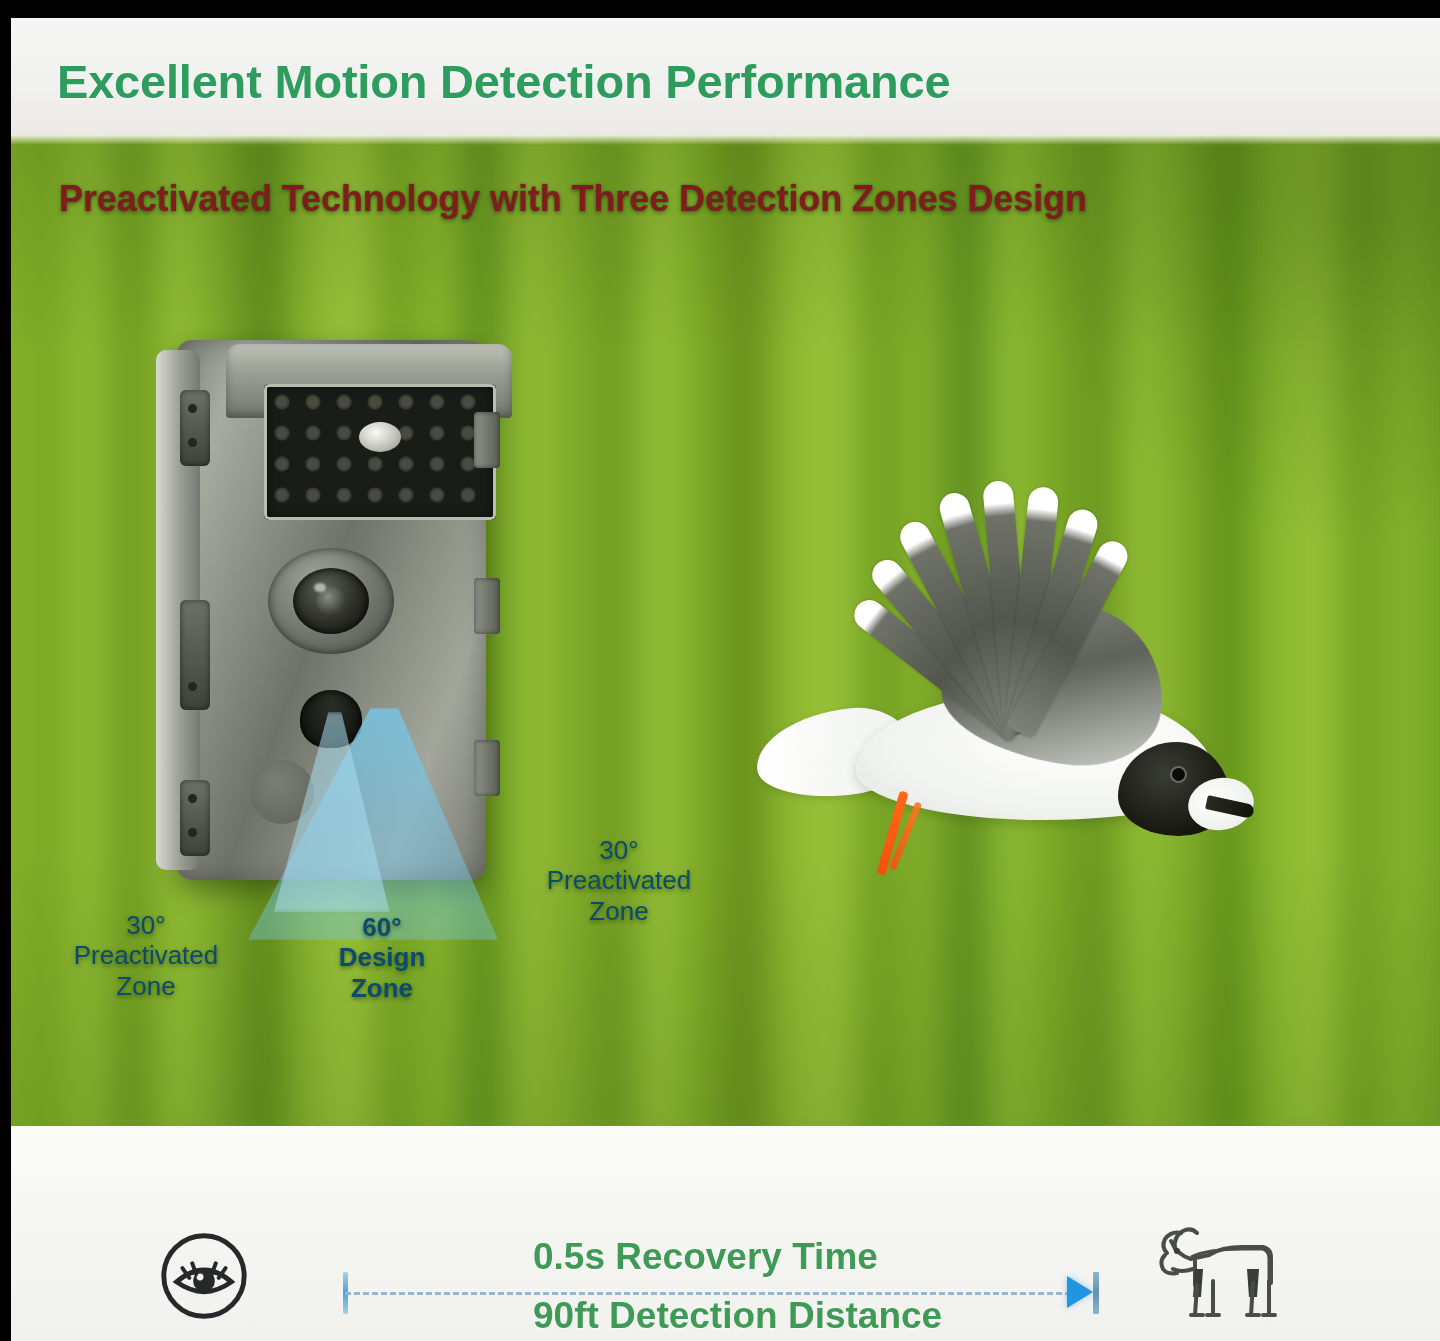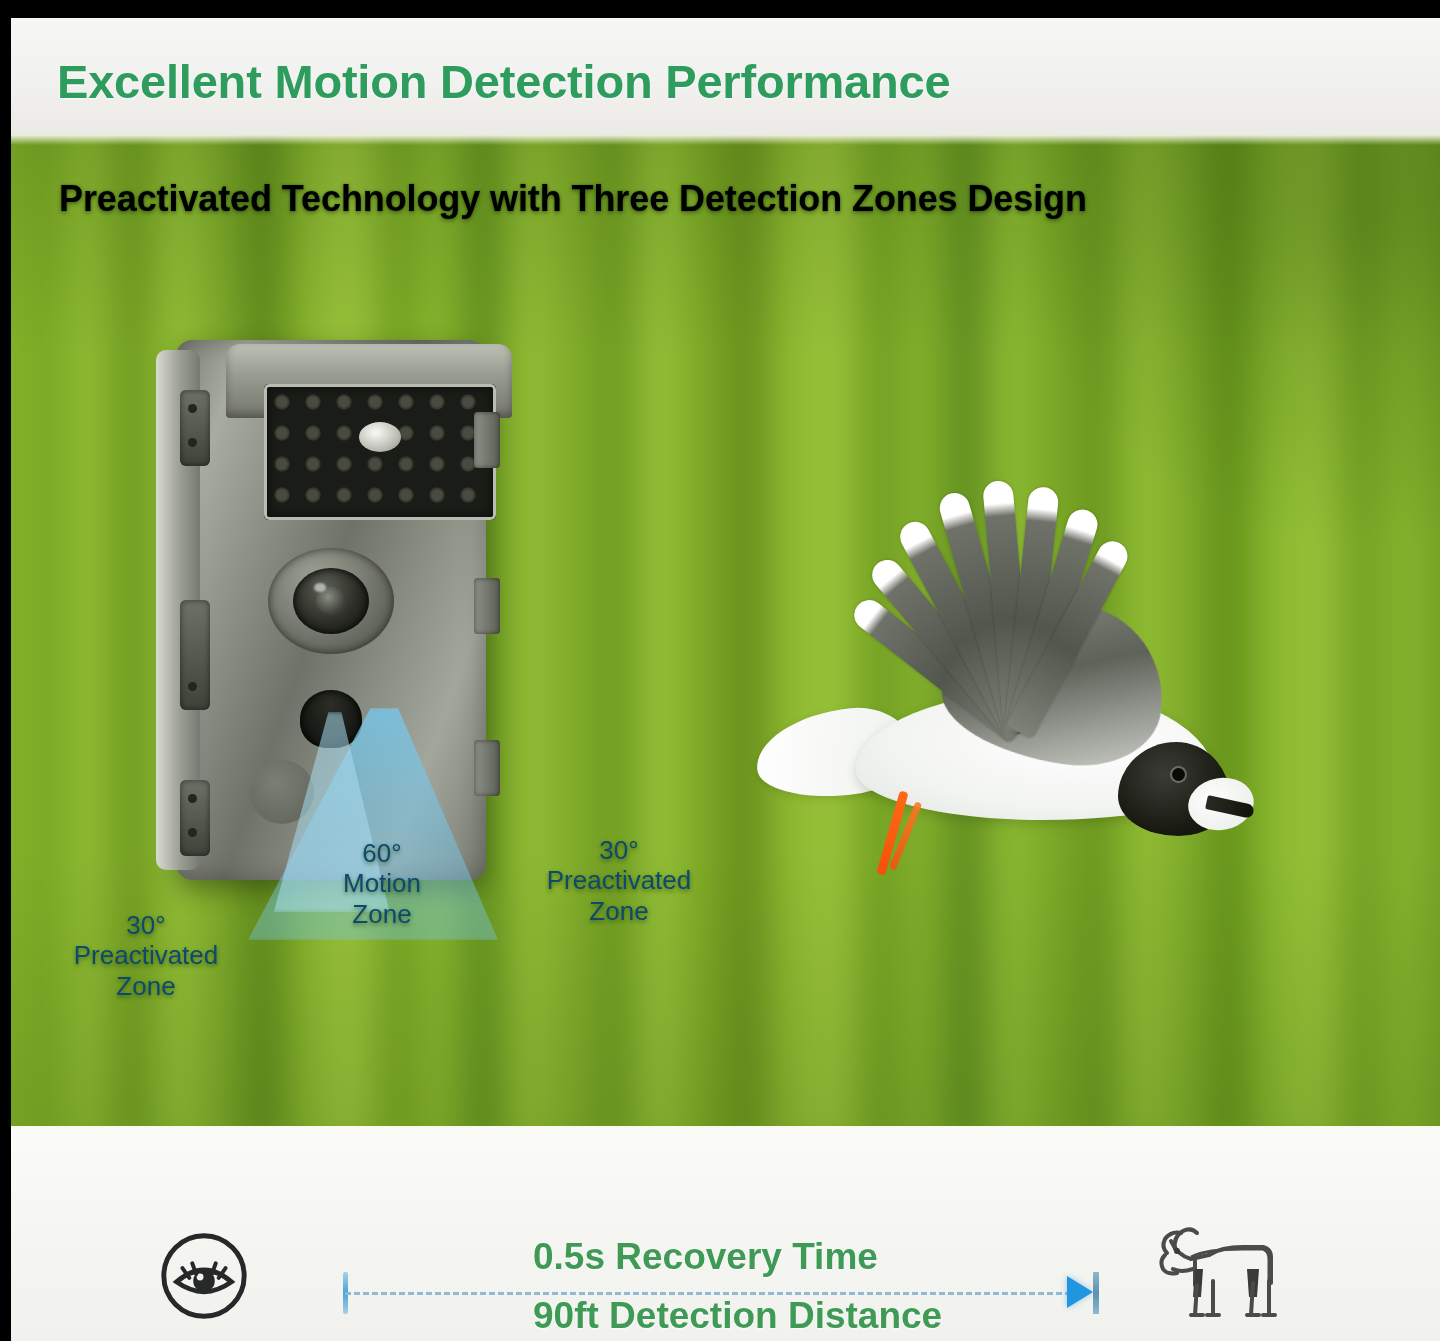--- a/index.html
+++ b/index.html
@@ -31,21 +31,21 @@
         #6b961f 75%,  #90bc34 78%, #80ac2a 81%, #639119 84%, #8ab82f 87%,
         #97c138 90%,  #74a222 93%, #86b32d 96%, #6d9a20 100%);
     filter:blur(13px);}
   #grass-shade{position:absolute;inset:0;
     background:linear-gradient(180deg,rgba(40,70,10,.18) 0%,rgba(0,0,0,0) 22%,
       rgba(0,0,0,0) 72%,rgba(30,60,8,.13) 100%);}
   #grass-dark-right{position:absolute;right:0;top:0;width:30%;height:42%;
     background:radial-gradient(ellipse at 80% 20%,rgba(40,75,10,.28),rgba(0,0,0,0) 70%);}
 
   #subtitle{position:absolute;left:48px;top:43px;font-size:36px;font-weight:bold;
-    color:#000000;white-space:nowrap;letter-spacing:-0.1px;
+    color:#7f1d1d;white-space:nowrap;letter-spacing:-0.1px;
     text-shadow:0 2px 4px rgba(30,60,10,.55),0 0 2px rgba(30,60,10,.5);}
 
   
   #camera{position:absolute;left:127px;top:205px;width:370px;height:540px;}
   .cam-body{position:absolute;left:38px;top:0;width:310px;height:540px;border-radius:16px;
     background:linear-gradient(110deg,#7b7e74 0%,#a8aba0 14%,#8d9086 30%,#6f7268 48%,
       #8a8d82 64%,#a3a69b 80%,#787b71 100%);
     box-shadow:0 10px 26px rgba(0,0,0,.35), inset 0 0 26px rgba(0,0,0,.28);}
   .cam-lid{position:absolute;left:50px;top:4px;width:286px;height:74px;border-radius:14px 14px 4px 4px;
     background:linear-gradient(180deg,#bdc0b5 0%,#9a9d92 40%,#73766c 100%);
@@ -137,21 +137,21 @@
     border-radius:3px 10px 10px 3px;transform:rotate(12deg);}
   .b-leg{position:absolute;left:152px;top:400px;width:9px;height:86px;
     background:linear-gradient(180deg,#ff6a16,#f4500a);border-radius:4px;transform:rotate(16deg);}
   .b-leg2{position:absolute;left:166px;top:410px;width:7px;height:72px;
     background:linear-gradient(180deg,#fb7a22,#ef5410);border-radius:4px;transform:rotate(22deg);opacity:.9;}
 
   
   .zone-label{position:absolute;text-align:center;color:#0c4a6e;font-size:26px;line-height:1.17;
     font-weight:400;text-shadow:0 2px 4px rgba(30,60,10,.6);}
   #zone-left{left:20px;top:775px;width:230px;}
-  #zone-mid{left:298px;top:703px;width:146px;}
+  #zone-mid{left:298px;top:777px;width:146px;font-weight:bold;}
   #zone-right{left:494px;top:700px;width:228px;}
 
   
   #specbar{position:absolute;left:0;bottom:0;width:100%;height:212px;
     background:linear-gradient(180deg,#fbfbf8 0%,#f4f4f1 60%,#f1f1ee 100%);
     border-top:3px solid #fafaf2;}
   #dash-line{position:absolute;left:334px;top:163px;width:744px;height:0;
     border-top:3px dashed #8fb9d4;}
   #dash-cap{position:absolute;left:332px;top:143px;width:5px;height:42px;
     background:linear-gradient(180deg,#a9d0e6,#4aa3dc,#a9d0e6);border-radius:2px;}
@@ -258,21 +258,21 @@
         <div class="b-beak"></div>
       </div>
 
       <div class="zone-label" id="zone-left">
         <div>30°</div>
         <div>Preactivated</div>
         <div>Zone</div>
       </div>
       <div class="zone-label" id="zone-mid">
         <div>60°</div>
-        <div>Motion</div>
+        <div>Design</div>
         <div>Zone</div>
       </div>
       <div class="zone-label" id="zone-right">
         <div>30°</div>
         <div>Preactivated</div>
         <div>Zone</div>
       </div>
     </div>
 
     <div id="specbar">

